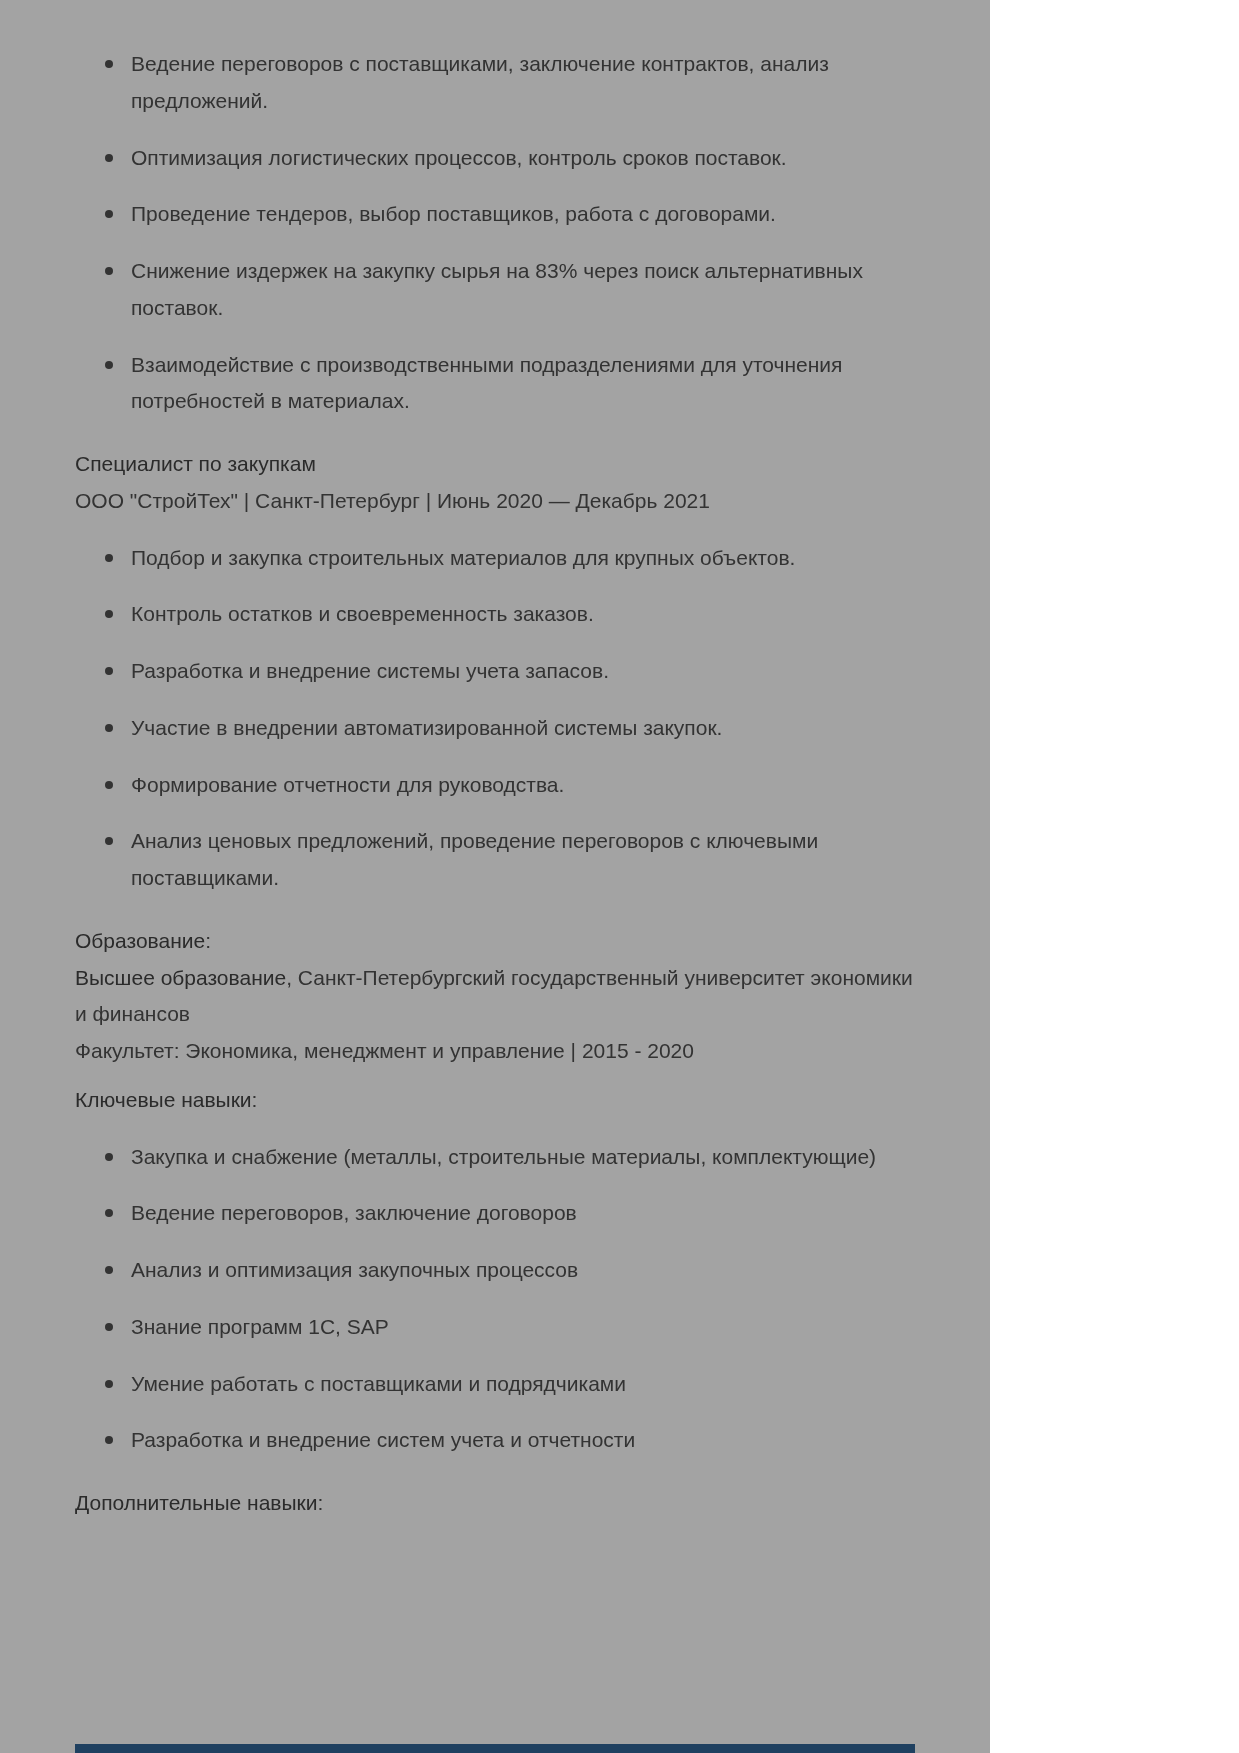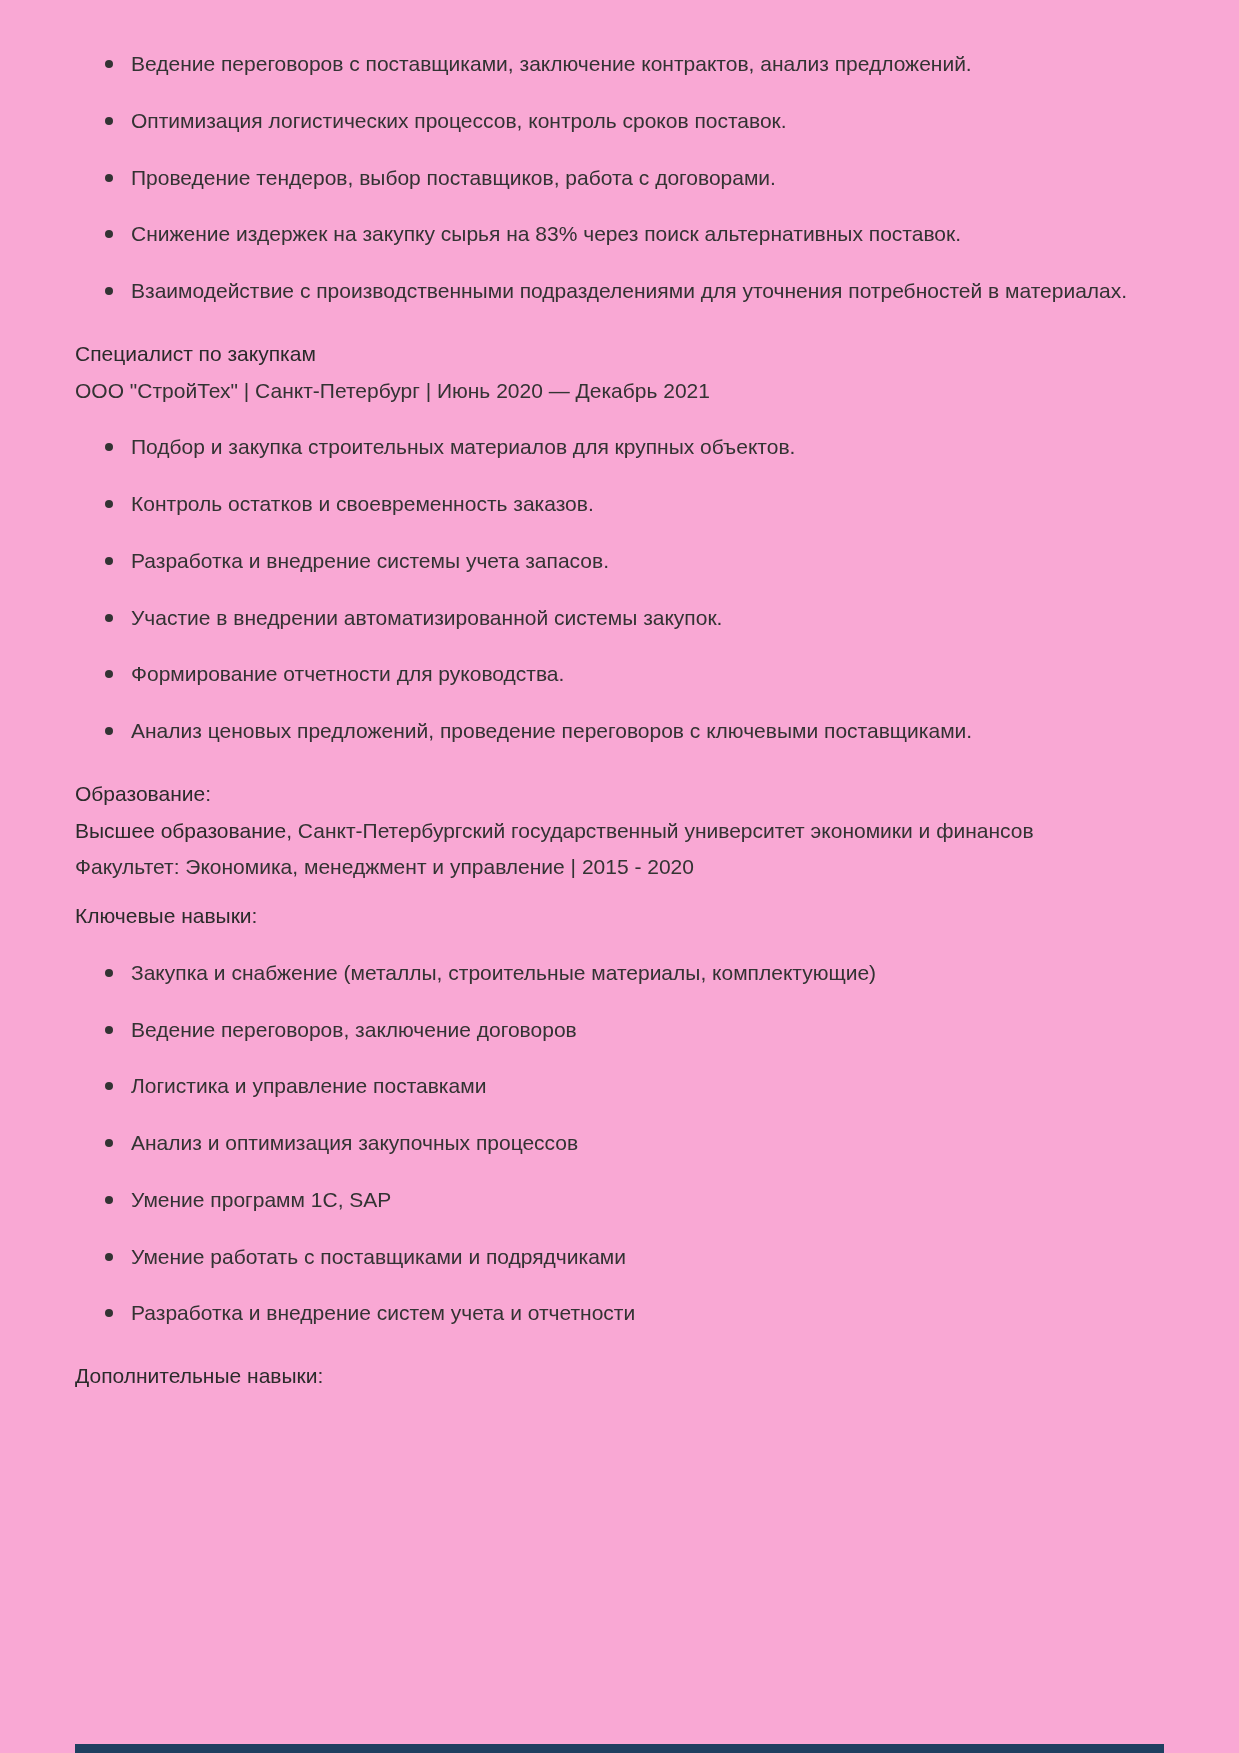--- a/index.html
+++ b/index.html
@@ -7,23 +7,23 @@
   body {
     width: 1239px;
     height: 1753px;
     font-family: "Liberation Sans", "DejaVu Sans", sans-serif;
     color: #333333;
     position: relative;
     overflow: hidden;
   }
   .page {
     position: relative;
-    width: 1239px;
+    width: 990px;
     height: 1753px;
-    background: #f9a8d4;
+    background: #a3a3a3;
   }
   .content {
     padding: 26px 75px 0 75px;
     font-size: 21px;
     line-height: 1.75;
   }
   .bullet-list {
     list-style: none;
     margin: 20px 0 26px 0;
     padding-left: 30px;
@@ -87,23 +87,22 @@
 
     <p class="para"><span class="bold">Образование</span><span>:</span></p>
     <p class="para"><span class="bold">Высшее образование</span><span>, Санкт-Петербургский государственный университет экономики и финансов</span></p>
     <p class="para">Факультет: Экономика, менеджмент и управление | 2015 - 2020</p>
 
     <p class="para section-gap"><span class="bold">Ключевые навыки</span><span>:</span></p>
 
     <ul class="bullet-list">
       <li class="bullet-item">Закупка и снабжение (металлы, строительные материалы, комплектующие)</li>
       <li class="bullet-item">Ведение переговоров, заключение договоров</li>
-      <li class="bullet-item">Логистика и управление поставками</li>
       <li class="bullet-item">Анализ и оптимизация закупочных процессов</li>
-      <li class="bullet-item">Умение программ 1С, SAP</li>
+      <li class="bullet-item">Знание программ 1С, SAP</li>
       <li class="bullet-item">Умение работать с поставщиками и подрядчиками</li>
       <li class="bullet-item">Разработка и внедрение систем учета и отчетности</li>
     </ul>
 
     <p class="para"><span class="bold">Дополнительные навыки</span><span>:</span></p>
 
   </div>
 
   <div class="footer-bar" style="background: rgb(31, 64, 96);"></div>
 </div>

